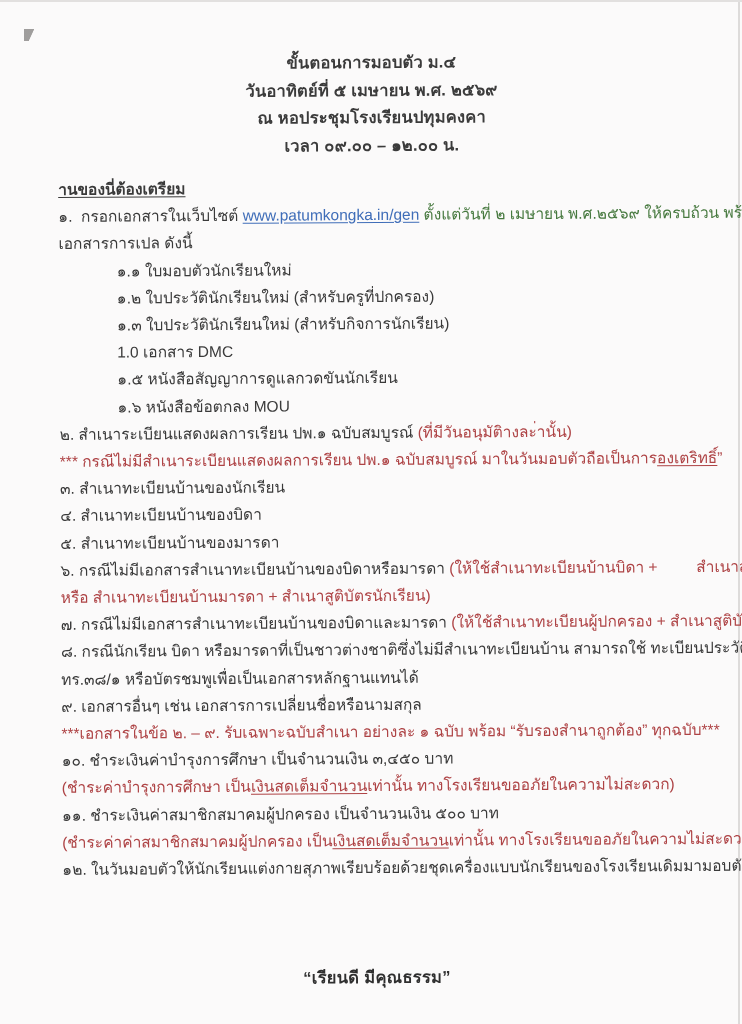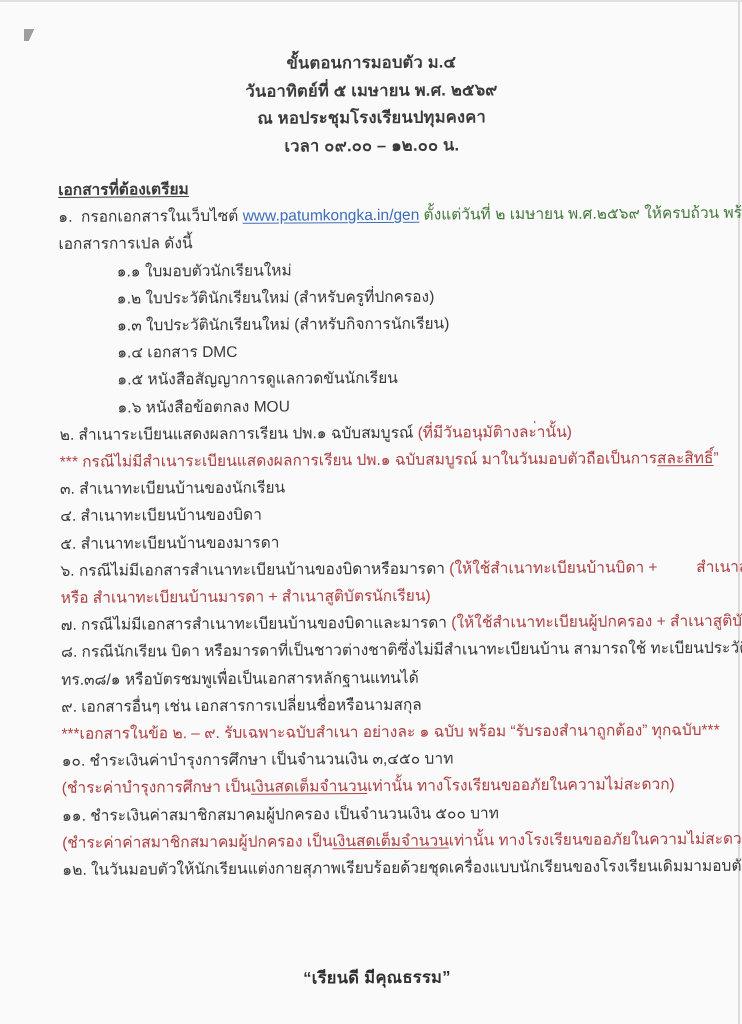--- a/index.html
+++ b/index.html
@@ -74,31 +74,31 @@
   <div class="scan-corner"></div>
   <div class="scan-edge-right"></div>
   <div class="tilt">
     <div class="header">
       <div class="line">ขั้นตอนการมอบตัว ม.๔</div>
       <div class="line">วันอาทิตย์ที่ ๕ เมษายน พ.ศ. ๒๕๖๙</div>
       <div class="line">ณ หอประชุมโรงเรียนปทุมคงคา</div>
       <div class="line">เวลา ๐๙.๐๐ – ๑๒.๐๐ น.</div>
     </div>
     <div class="body-block">
-        <div class="line"><span class="black u b">เอกสารที่ต้องเตรียม</span></div>
+        <div class="line"><span class="black u b">านของนี่ต้องเตรียม</span></div>
         <div class="line"><span class="black">๑.&nbsp; กรอกเอกสารในเว็บไซต์ </span><span class="blue u">www.patumkongka.in/gen</span><span class="green"> ตั้งแต่วันที่ ๒ เมษายน พ.ศ.๒๕๖๙ ให้ครบถ้วน พร้อมกับพิมพ์</span></div>
         <div class="line"><span class="black">เอกสารการเปล ดังนี้</span></div>
         <div class="line ind"><span class="black">๑.๑ ใบมอบตัวนักเรียนใหม่</span></div>
         <div class="line ind"><span class="black">๑.๒ ใบประวัตินักเรียนใหม่ (สำหรับครูที่ปกครอง)</span></div>
         <div class="line ind"><span class="black">๑.๓ ใบประวัตินักเรียนใหม่ (สำหรับกิจการนักเรียน)</span></div>
-        <div class="line ind"><span class="black">๑.๔ เอกสาร DMC</span></div>
+        <div class="line ind"><span class="black">1.0 เอกสาร DMC</span></div>
         <div class="line ind"><span class="black">๑.๕ หนังสือสัญญาการดูแลกวดขันนักเรียน</span></div>
         <div class="line ind"><span class="black">๑.๖ หนังสือข้อตกลง MOU</span></div>
         <div class="line"><span class="black">๒. สำเนาระเบียนแสดงผลการเรียน ปพ.๑ ฉบับสมบูรณ์ </span><span class="red">(ที่มีวันอนุมัติางละ่านั้น)</span></div>
-        <div class="line"><span class="red">*** กรณีไม่มีสำเนาระเบียนแสดงผลการเรียน ปพ.๑ ฉบับสมบูรณ์ มาในวันมอบตัวถือเป็นการ</span><span class="red u">สละสิทธิ์</span><span class="red">”</span></div>
+        <div class="line"><span class="red">*** กรณีไม่มีสำเนาระเบียนแสดงผลการเรียน ปพ.๑ ฉบับสมบูรณ์ มาในวันมอบตัวถือเป็นการ</span><span class="red u">องเตริทธิ์</span><span class="red">”</span></div>
         <div class="line"><span class="black">๓. สำเนาทะเบียนบ้านของนักเรียน</span></div>
         <div class="line"><span class="black">๔. สำเนาทะเบียนบ้านของบิดา</span></div>
         <div class="line"><span class="black">๕. สำเนาทะเบียนบ้านของมารดา</span></div>
         <div class="line"><span class="black">๖. กรณีไม่มีเอกสารสำเนาทะเบียนบ้านของบิดาหรือมารดา </span><span class="red">(ให้ใช้สำเนาทะเบียนบ้านบิดา +   สำเนาสูติบัตรนักเรียน</span></div>
         <div class="line"><span class="red">หรือ สำเนาทะเบียนบ้านมารดา + สำเนาสูติบัตรนักเรียน)</span></div>
         <div class="line"><span class="black">๗. กรณีไม่มีเอกสารสำเนาทะเบียนบ้านของบิดาและมารดา </span><span class="red">(ให้ใช้สำเนาทะเบียนผู้ปกครอง + สำเนาสูติบัตรนักเรียน)</span></div>
         <div class="line"><span class="black">๘. กรณีนักเรียน บิดา หรือมารดาที่เป็นชาวต่างชาติซึ่งไม่มีสำเนาทะเบียนบ้าน สามารถใช้ ทะเบียนประวัติ  คนต่างด้าว ใช้เอกสาร</span></div>
         <div class="line"><span class="black">ทร.๓๘/๑ หรือบัตรชมพูเพื่อเป็นเอกสารหลักฐานแทนได้</span></div>
         <div class="line"><span class="black">๙. เอกสารอื่นๆ เช่น เอกสารการเปลี่ยนชื่อหรือนามสกุล</span></div>
         <div class="line"><span class="red">***เอกสารในข้อ ๒. – ๙. รับเฉพาะฉบับสำเนา อย่างละ ๑ ฉบับ พร้อม “รับรองสำนาถูกต้อง” ทุกฉบับ***</span></div>

